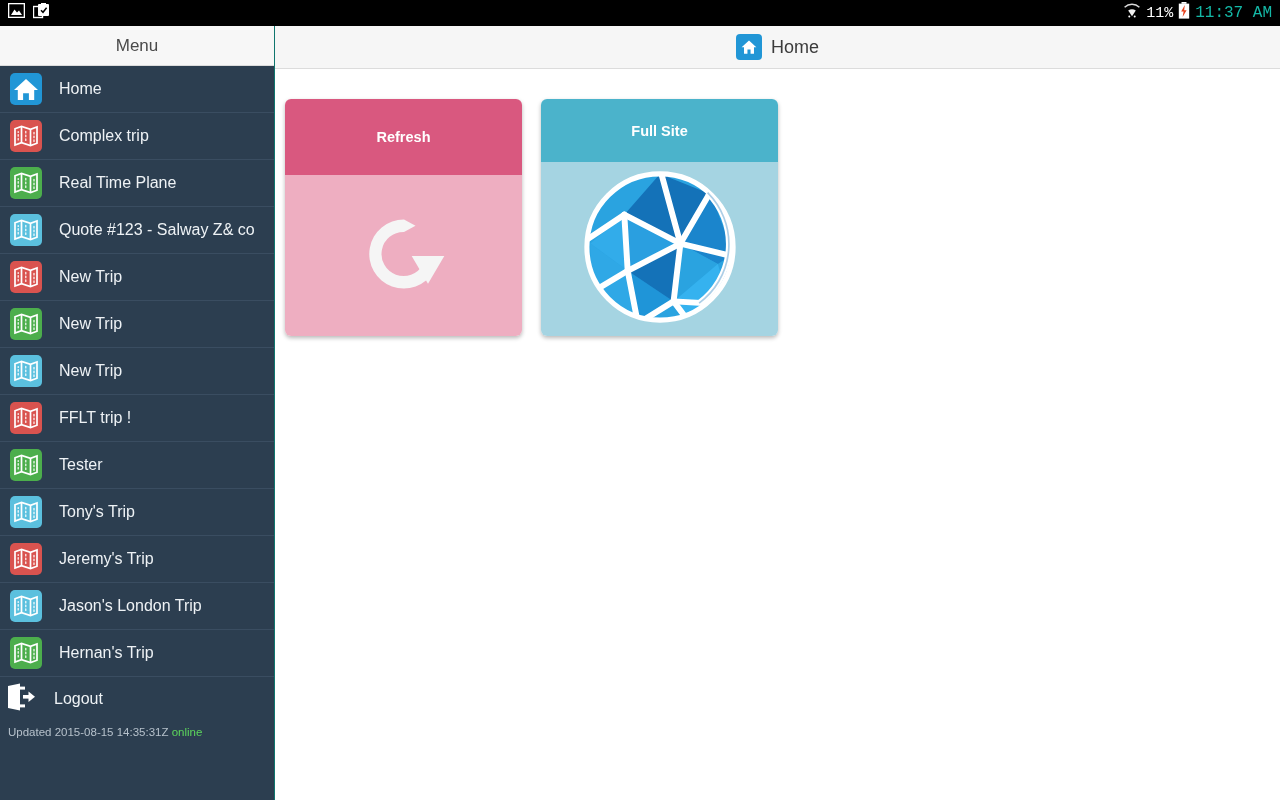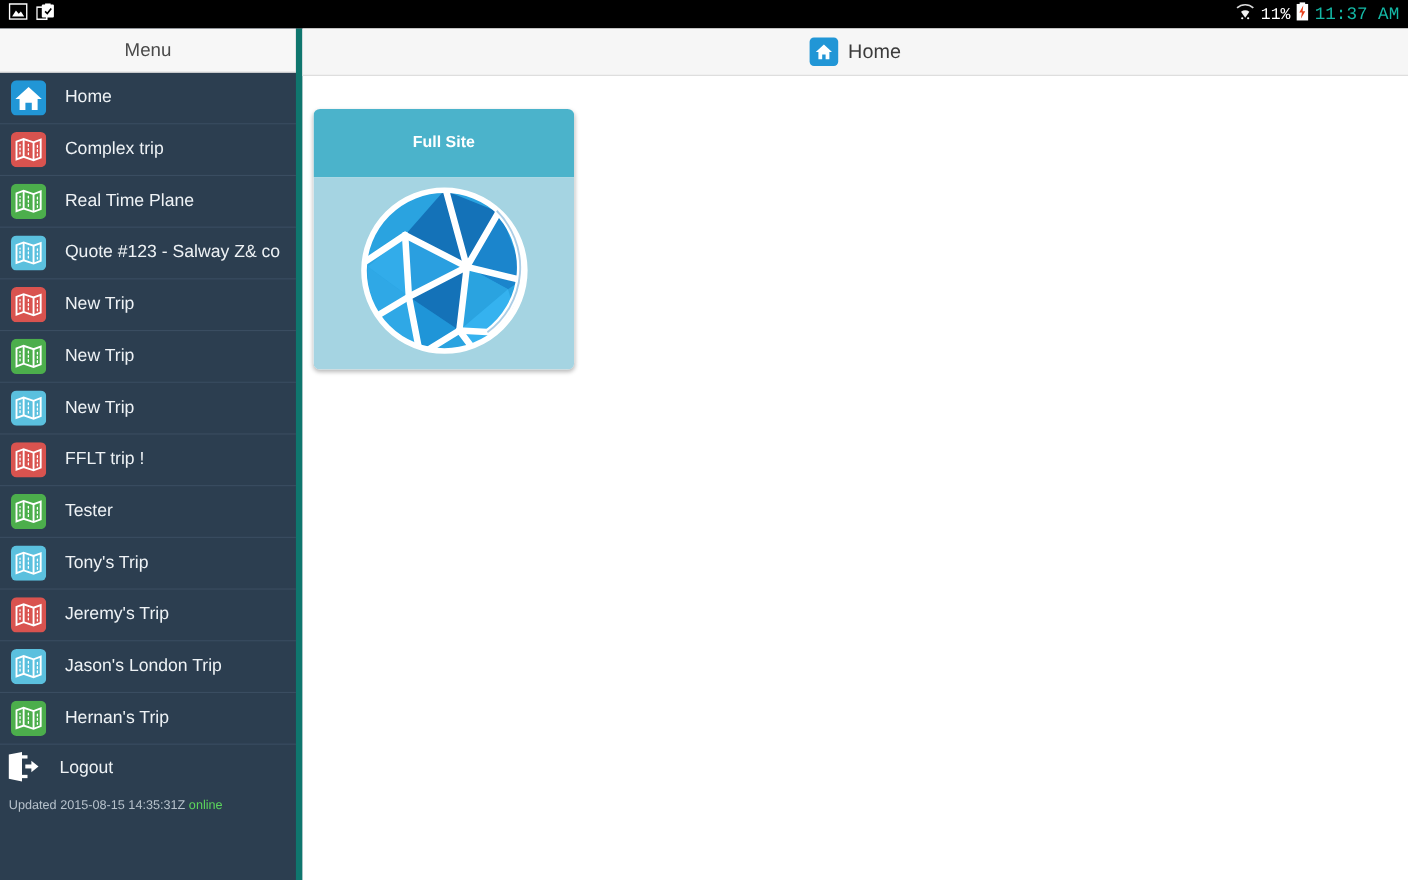--- a/index.html
+++ b/index.html
@@ -35,21 +35,21 @@
   .sb-battery-pct { font-size: 15px; color: #fff; letter-spacing: 0px; }
   .sb-clock { font-size: 16px; color: #14b8a6; letter-spacing: 0px; }
 
   
   #sidebar {
     position: absolute;
     top: 26px; left: 0;
     width: 275px;
     height: 774px;
     background: #2c3e50;
-    border-right: 6px solid #0f766e;
+    border-right: 1px solid #0f766e;
   }
   #menu-header {
     height: 40px;
     background: #f7f7f7;
     border-bottom: 1px solid #dcdcdc;
     display: flex;
     align-items: center;
     justify-content: center;
     color: #4a4a4a;
     font-size: 17px;
@@ -430,20 +430,34 @@
     <span class="home-badge">
       <svg width="18" height="18" viewBox="0 0 22 22">
         <path d="M11 3 L20 11.4 L17.1 11.4 L17.1 19.4 L12.9 19.4 L12.9 14.2 L9.1 14.2 L9.1 19.4 L4.9 19.4 L4.9 11.4 L2 11.4 Z" fill="#ffffff"></path>
       </svg>
     </span>
     <span class="hdr-title">Home</span>
   </div>
 
   <div id="tiles">
 
+    <div class="tile">
+      <div class="tile-head" id="tile0-head" style="background: rgb(217, 88, 127);">
+        <span>Refresh</span>
+      </div>
+      <div class="tile-body" id="tile0-body" style="background: rgb(238, 174, 193);">
+        <span>
+          <svg width="96" height="96" viewBox="0 0 100 100">
+            <path d="M50 14 A36 36 0 1 0 81 68 L69.5 61.5 A23 23 0 1 1 50 27 Z" fill="#f5f5f5"></path>
+            <path d="M50 14 L50 27 L62 20.5 Z" fill="#f5f5f5"></path>
+            <path d="M58 52 L92 52 L75 81 Z" fill="#f5f5f5"></path>
+          </svg>
+        </span>
+      </div>
+    </div>
 
     <div class="tile">
       <div class="tile-head" id="tile1-head" style="background: rgb(75, 179, 203);">
         <span>Full Site</span>
       </div>
       <div class="tile-body" id="tile1-body" style="background: rgb(165, 212, 226);">
         <span>
           <svg width="170" height="170" viewBox="0 0 200 200">
             <defs>
               <clipPath id="globeclip">

